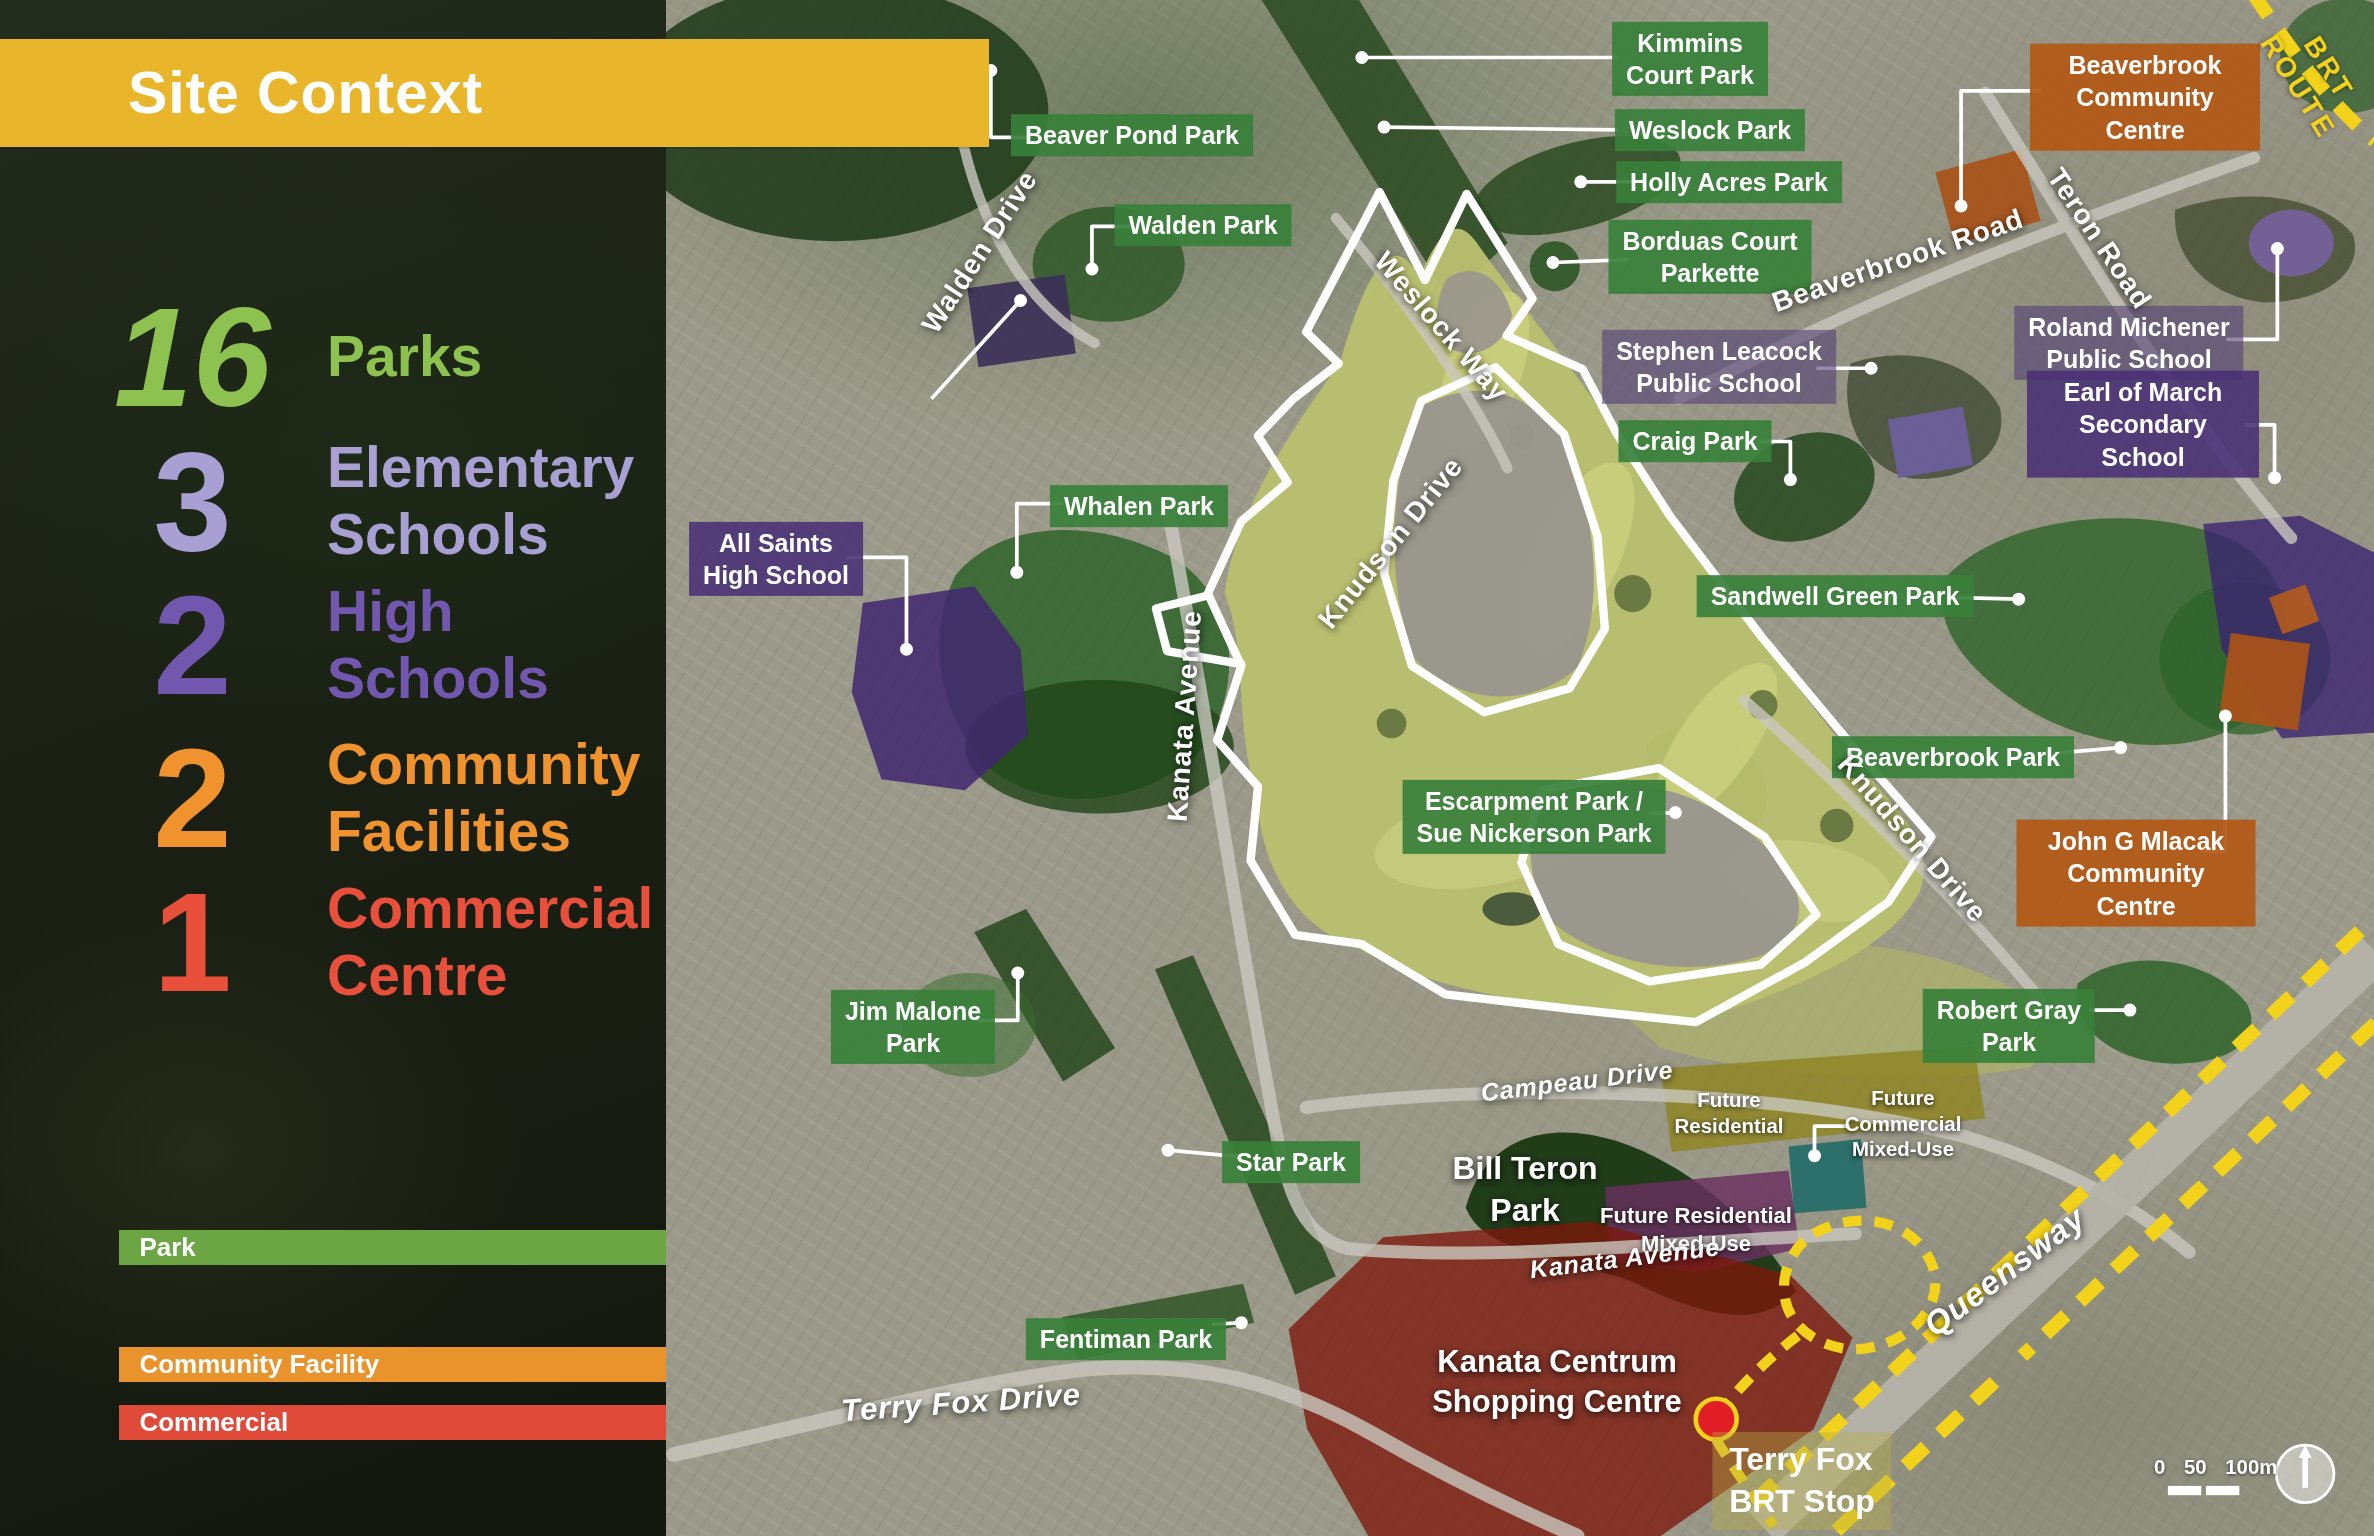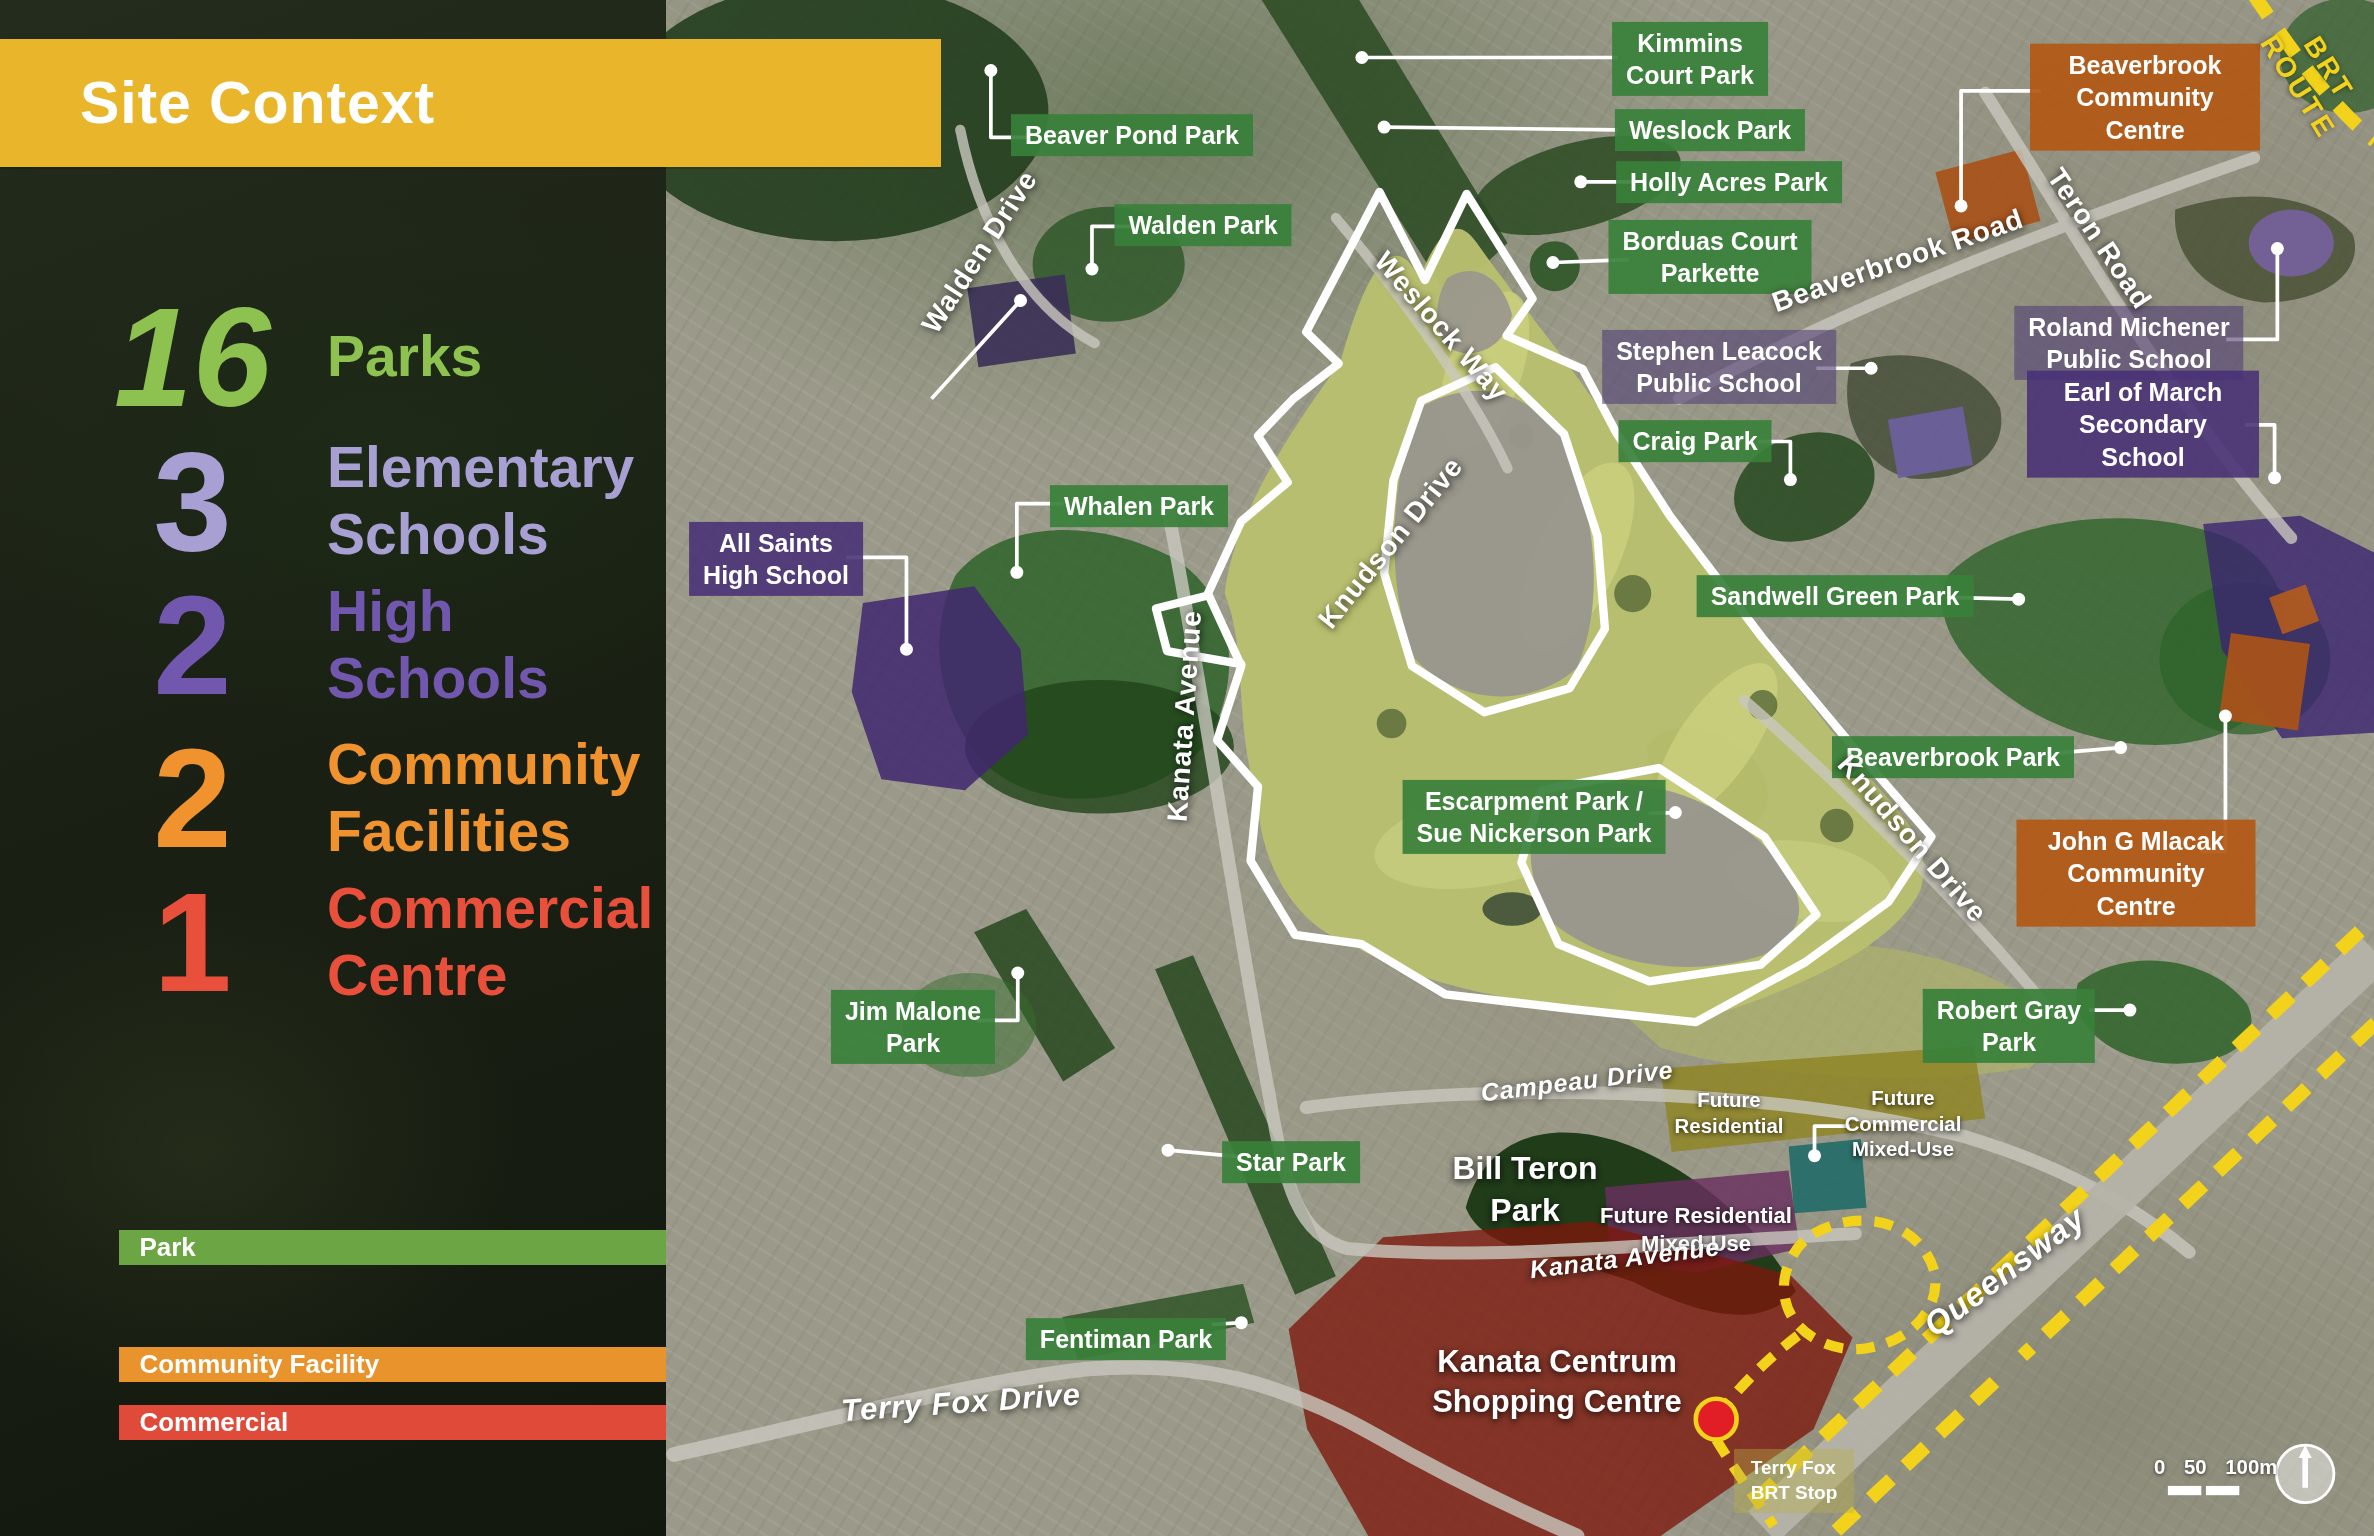--- a/index.html
+++ b/index.html
@@ -18,24 +18,24 @@
   svg.map-art{position:absolute;left:0;top:0;width:2375px;height:1536px;}
   
   .panel{
     position:absolute;left:0;top:0;width:666px;height:1536px;
     background:
       radial-gradient(464px 371px at 30% 75%, rgba(60,70,40,.35), transparent 70%),
       radial-gradient(557px 371px at 60% 30%, rgba(30,45,22,.6), transparent 75%),
       linear-gradient(160deg,#242c1d 0%,#1a2114 45%,#13180e 100%);
   }
   .banner{
-    position:absolute;left:0;top:39px;width:941px;height:128px;
+    position:absolute;left:0;top:39px;width:941px;height:108px;
     background:linear-gradient(90deg,#e7b32a 0%,#eab829 60%,#e3af2e 100%);
     box-shadow:0 1.9px 0 rgba(0,0,0,.15);
-    display:flex;align-items:center;
+    display:flex;align-items:center;padding-left:48px;
   }
   .banner-title{color:#fff;font-size:59px;font-weight:700;letter-spacing:0.9px;padding-left:80px;}
   .stat-row{position:absolute;left:88px;width:566px;height:158px;display:flex;align-items:center;}
   .stat-num{width:209px;text-align:center;font-size:141px;font-weight:700;line-height:1;}
   .stat-label{margin-left:30px;font-size:57px;font-weight:700;line-height:1.18;white-space:pre-line;}
   .legend-title{
     position:absolute;left:16.7px;top:1226px;width:223px;height:223px;
     color:#fff;font-size:45px;font-weight:700;
     transform:rotate(-90deg) translate(-219px,-67px);transform-origin:0 0;
   }
@@ -49,21 +49,21 @@
   .lbl.box{font-size:25px;padding:4.6px 14px;}
   .lbl.green{background:rgba(56,128,58,.92);}
   .lbl.purple{background:rgba(72,48,118,.88);}
   .lbl.purple2{background:rgba(84,66,118,.62);}
   .lbl.orange{background:rgba(178,88,22,.93);}
   .lbl.plain{font-size:32px;text-shadow:0 1.9px 7.4px rgba(0,0,0,.85);}
   .lbl.small{font-size:20.4px;line-height:1.25;text-shadow:0 1.9px 5.6px rgba(0,0,0,.8);}
   .lbl.road{font-size:28px;letter-spacing:0.9px;text-shadow:0 1.9px 7.4px rgba(0,0,0,.8);}
   .lbl.ital{font-style:italic;}
   .lbl.big{font-size:31px;}
-  .lbl.brtstop{background:rgba(185,175,70,.4);font-size:19px;padding:7.4px 16.7px;text-align:left;}
+  .lbl.brtstop{background:rgba(185,175,70,.4);font-size:32px;padding:7.4px 16.7px;text-align:left;margin-left:8px;}
   .lbl.yellowtxt{color:#f2d21a;font-size:28px;letter-spacing:3.7px;text-shadow:0 0.9px 5.6px rgba(0,0,0,.5);}
   .scalebar-ticks{position:absolute;left:2154px;top:1456px;display:flex;gap:18.6px;color:#fff;
     font-size:20.4px;font-weight:700;text-shadow:0 0.9px 3.7px rgba(0,0,0,.7);}
 </style>
 </head>
 <body>
 
 <div class="poster">
 
   <svg class="map-art" viewBox="0 0 2560 1656">

